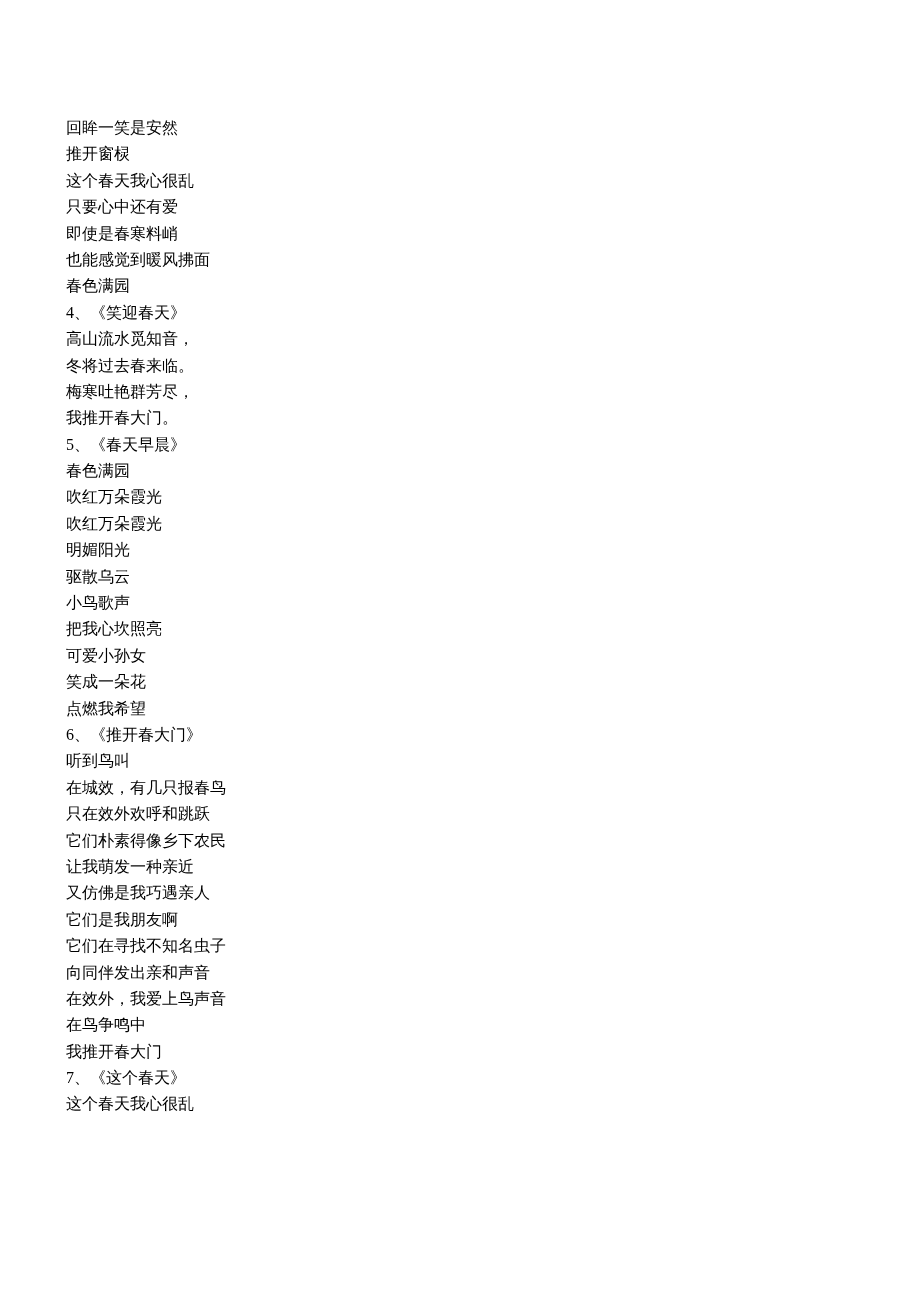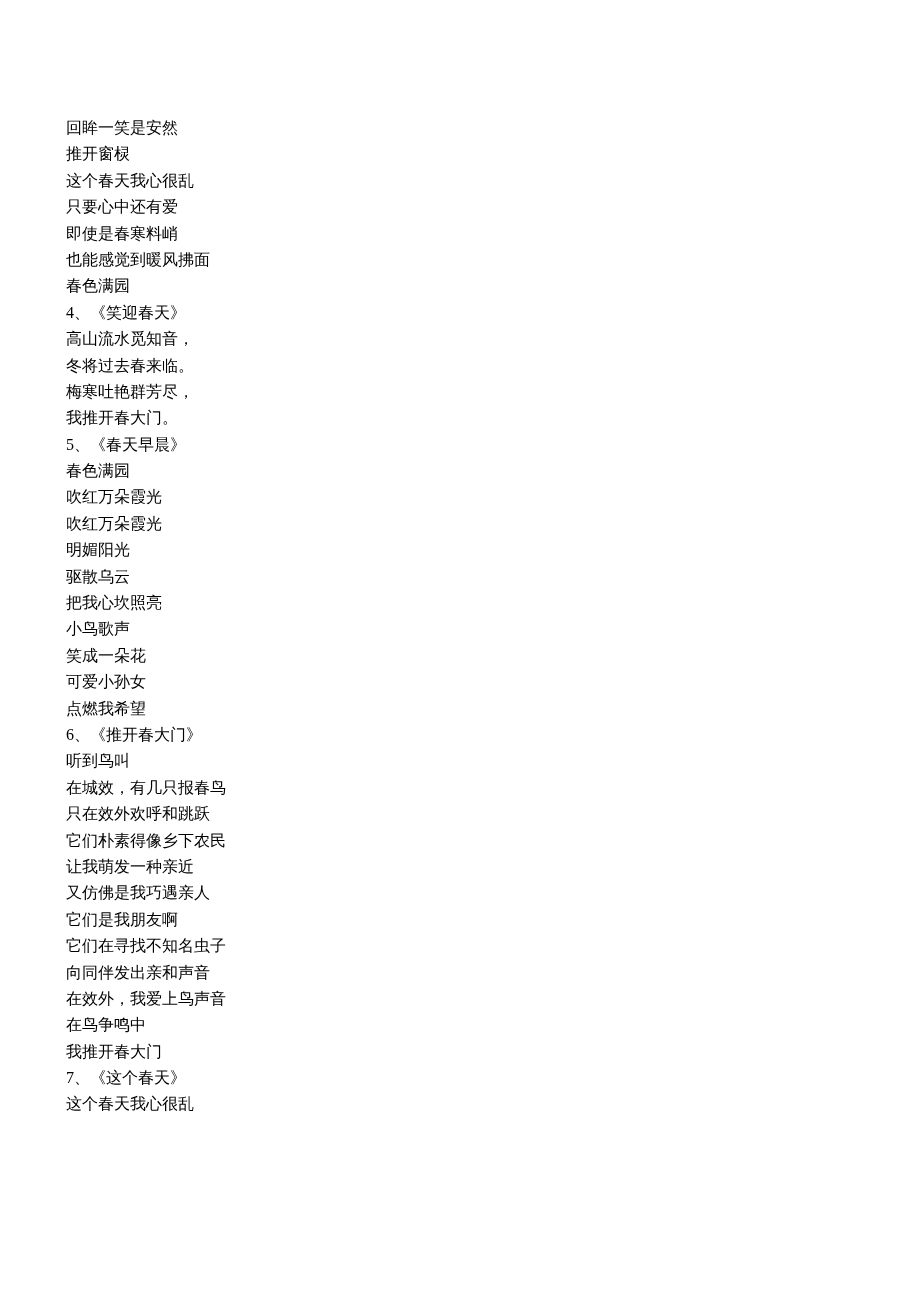--- a/index.html
+++ b/index.html
@@ -37,24 +37,24 @@
       <div class="line">高山流水觅知音，</div>
       <div class="line">冬将过去春来临。</div>
       <div class="line">梅寒吐艳群芳尽，</div>
       <div class="line">我推开春大门。</div>
       <div class="line">5、《春天早晨》</div>
       <div class="line">春色满园</div>
       <div class="line">吹红万朵霞光</div>
       <div class="line">吹红万朵霞光</div>
       <div class="line">明媚阳光</div>
       <div class="line">驱散乌云</div>
+      <div class="line">小鸟歌声</div>
       <div class="line">把我心坎照亮</div>
-      <div class="line">小鸟歌声</div>
+      <div class="line">可爱小孙女</div>
       <div class="line">笑成一朵花</div>
-      <div class="line">可爱小孙女</div>
       <div class="line">点燃我希望</div>
       <div class="line">6、《推开春大门》</div>
       <div class="line">听到鸟叫</div>
       <div class="line">在城效，有几只报春鸟</div>
       <div class="line">只在效外欢呼和跳跃</div>
       <div class="line">它们朴素得像乡下农民</div>
       <div class="line">让我萌发一种亲近</div>
       <div class="line">又仿佛是我巧遇亲人</div>
       <div class="line">它们是我朋友啊</div>
       <div class="line">它们在寻找不知名虫子</div>

